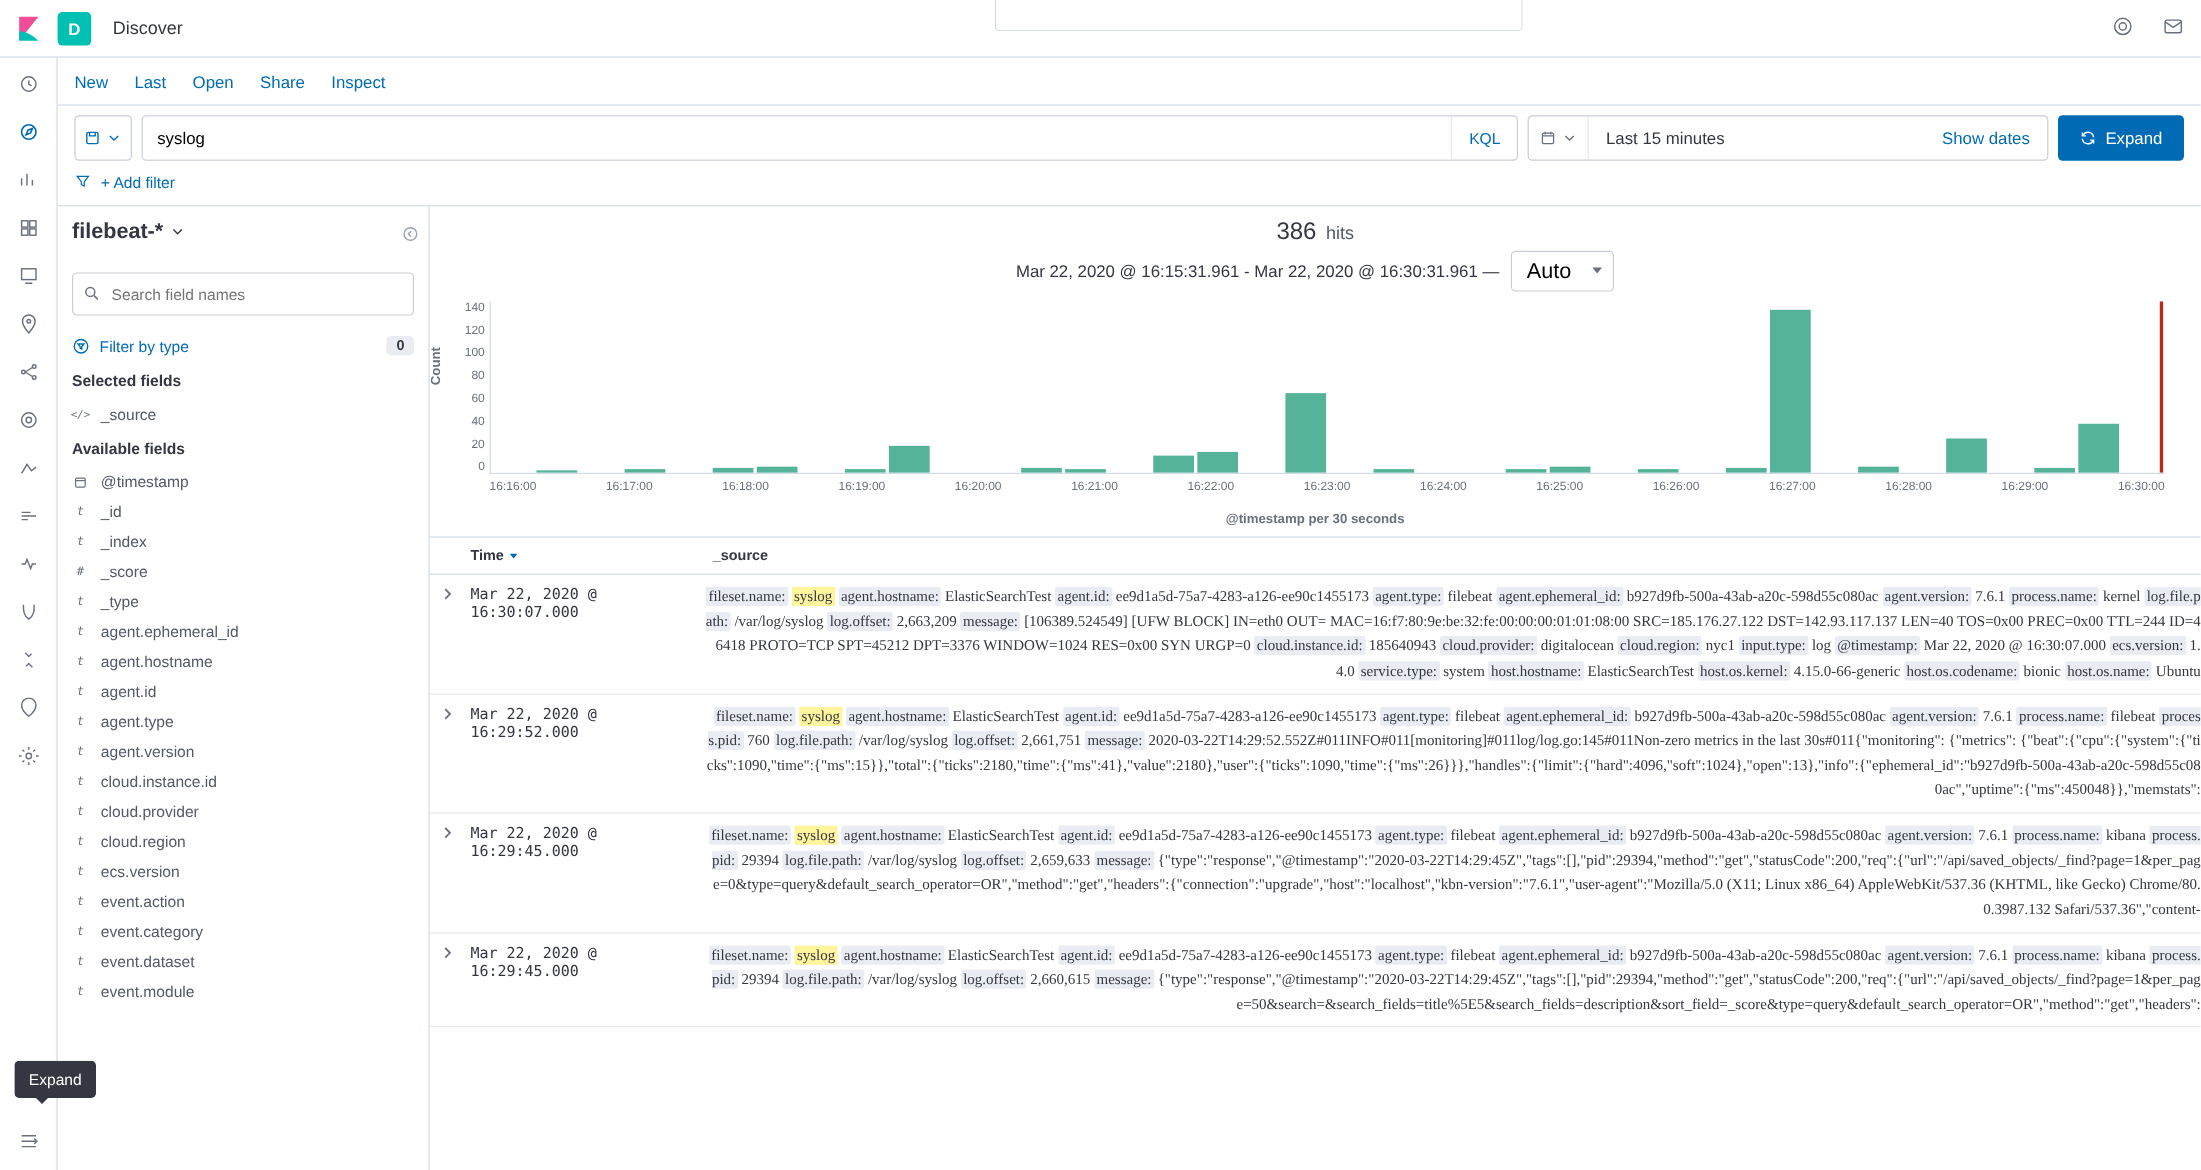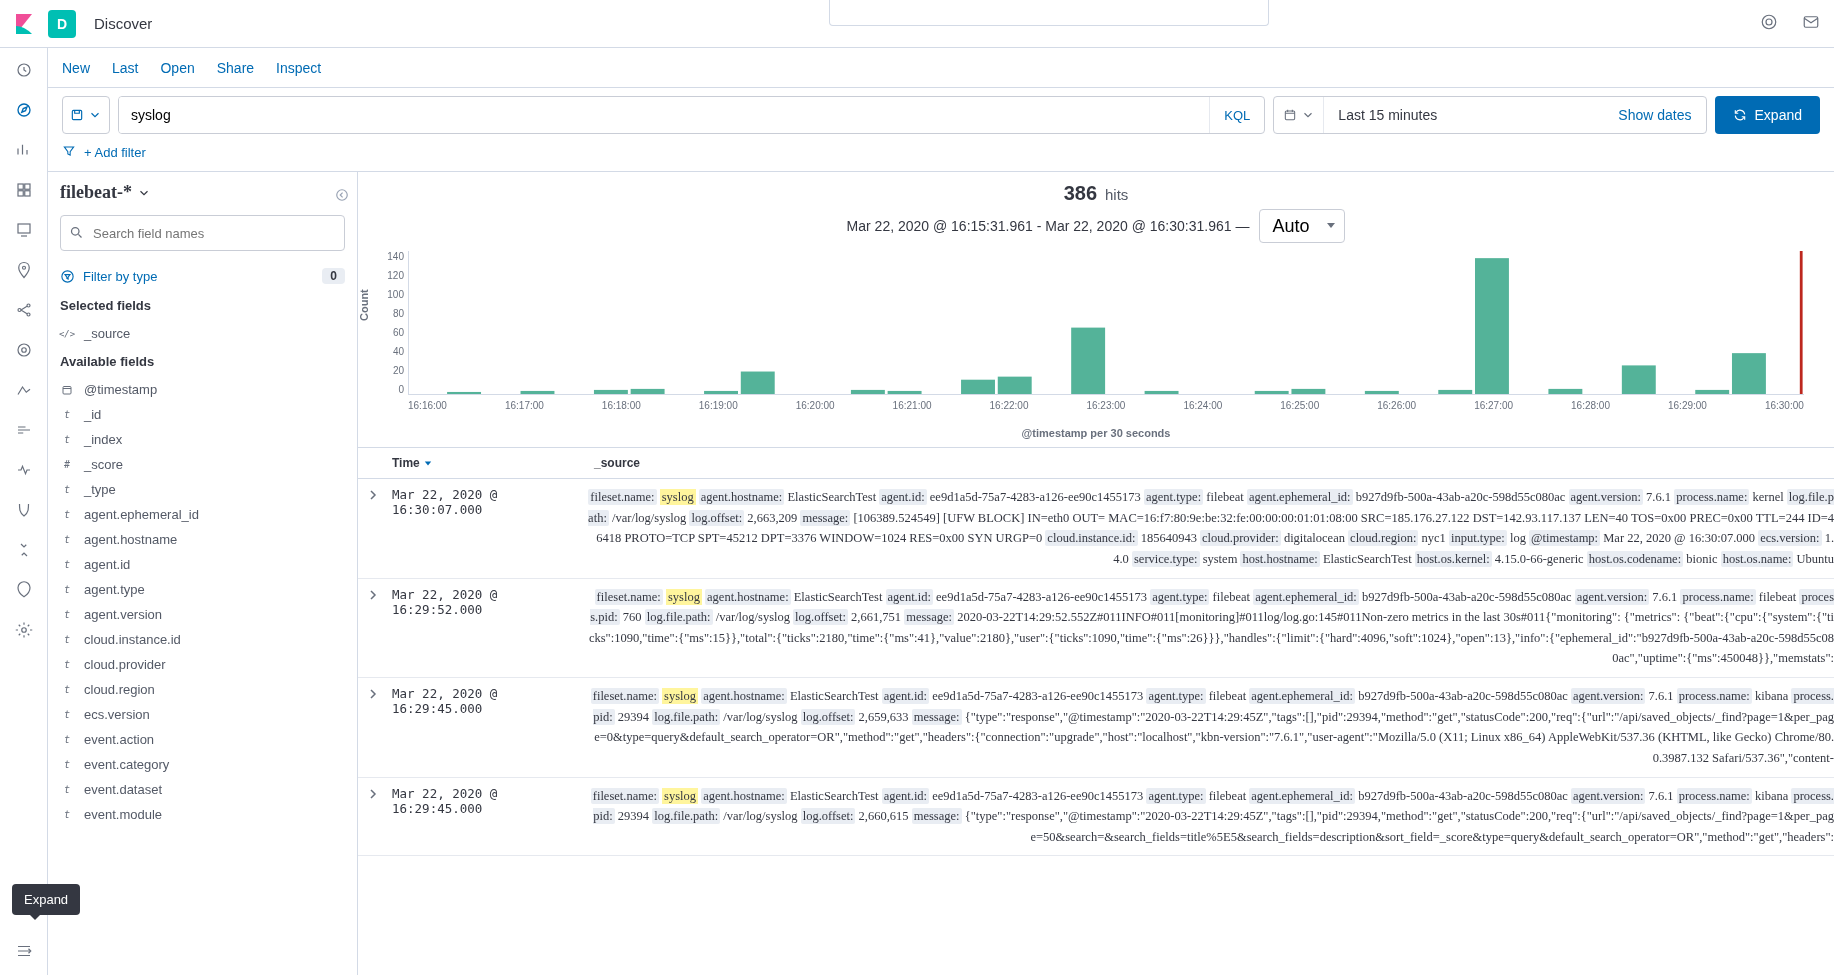--- a/index.html
+++ b/index.html
@@ -31,35 +31,35 @@
 .date-icon { width: 50px; display: flex; align-items: center; justify-content: center; gap: 4px; border-right: 1px solid #e6e9ef; color: #69707d; cursor: pointer; }
 .date-icon svg { width: 14px; height: 14px; }
 .date-text { padding: 0 14px; display: flex; align-items: center; min-width: 280px; }
 .show-dates { padding: 0 14px; color: #006bb4; display: flex; align-items: center; cursor: pointer; }
 .refresh-btn { background: #006bb4; color: #fff; border: none; height: 38px; padding: 0 18px; border-radius: 4px; display: flex; align-items: center; gap: 8px; font-size: 14px; cursor: pointer; }
 .refresh-btn svg { width: 14px; height: 14px; }
 .filter-row { padding: 6px 14px 10px 14px; display: flex; align-items: center; gap: 8px; color: #006bb4; font-size: 13px; border-bottom: 1px solid #d3dae6; }
 .filter-row svg { width: 14px; height: 14px; }
 .main-split { flex: 1; display: flex; overflow: hidden; }
 .sidebar { width: 310px; border-right: 1px solid #d3dae6; padding: 10px 12px; overflow-y: auto; position: relative; }
-.index-pattern-row { display: flex; align-items: center; gap: 5px; font-size: 18px; font-weight: 600; margin-bottom: 12px; position: relative; font-family: Liberation Serif, serif; }
+.index-pattern-row { display: flex; align-items: center; gap: 5px; font-size: 18px; font-weight: 600; margin-bottom: 24px; position: relative; }
 .index-pattern-row svg { width: 14px; height: 14px; }
 .collapse-icon { position: absolute; right: -4px; top: 4px; color: #98a2b3; cursor: pointer; }
 .search-fields { width: 100%; border: 1px solid #c9cdd6; border-radius: 4px; height: 36px; padding: 0 10px 0 32px; font-size: 13px; margin-bottom: 17px; background: #fff; }
 .search-wrap { position: relative; }
 .search-wrap svg { position: absolute; left: 9px; top: 10px; width: 15px; height: 15px; color: #69707d; }
 .filter-type-row { display: flex; align-items: center; gap: 8px; color: #006bb4; font-size: 13px; margin-bottom: 14px; }
 .filter-type-row svg { width: 15px; height: 15px; }
 .count-badge { margin-left: auto; background: #e9edf3; padding: 1px 8px; border-radius: 4px; color: #343741; font-size: 12px; font-weight: 600; }
 .sidebar-section-title { font-weight: 700; font-size: 13px; margin: 8px 0; }
 .field-item { display: flex; align-items: center; gap: 10px; padding: 5px 0; font-size: 13px; color: #535966; cursor: pointer; }
 .field-type-icon { width: 14px; font-size: 10px; color: #69707d; font-family: monospace; font-style: italic; display: inline-flex; justify-content: center; }
 .results-pane { flex: 1; display: flex; flex-direction: column; overflow: auto; }
 .hits-header { text-align: center; padding: 10px 0 4px; }
-.hits-count { font-size: 20px; font-weight: 700; margin-top: 28px; }
+.hits-count { font-size: 20px; font-weight: 400; margin-top: 28px; }
 .hits-label { font-size: 15px; color: #535966; margin-left: 4px; }
 .time-range-row { text-align: center; font-size: 14px; color: #343741; display: flex; align-items: center; justify-content: center; gap: 10px; padding-bottom: 8px; }
 .interval-select { border: 1px solid #c9cdd6; border-radius: 4px; height: 34px; padding: 0 34px 0 12px; font-size: 18px; background: #fff; appearance: none; position: relative; }
 .interval-wrap { position: relative; display: inline-block; }
 .interval-wrap::after { content: ""; position: absolute; right: 10px; top: 14px; border-left: 4px solid transparent; border-right: 4px solid transparent; border-top: 5px solid #69707d; pointer-events: none; }
 .chart-area { height: 168px; padding: 0 30px 0 50px; position: relative; margin-bottom: 4px; }
 .y-label { position: absolute; left: 6px; top: 50%; transform: rotate(-90deg) translateX(20px); transform-origin: left; font-size: 11px; color: #69707d; font-weight: 600; }
 .y-ticks { position: absolute; left: 24px; top: 0; bottom: 24px; width: 22px; display: flex; flex-direction: column; justify-content: space-between; text-align: right; font-size: 10px; color: #69707d; }
 .chart-svg { width: 100%; height: 144px; border-left: 1px solid #d3dae6; border-bottom: 1px solid #d3dae6; }
 .bar { fill: #54b399; }

